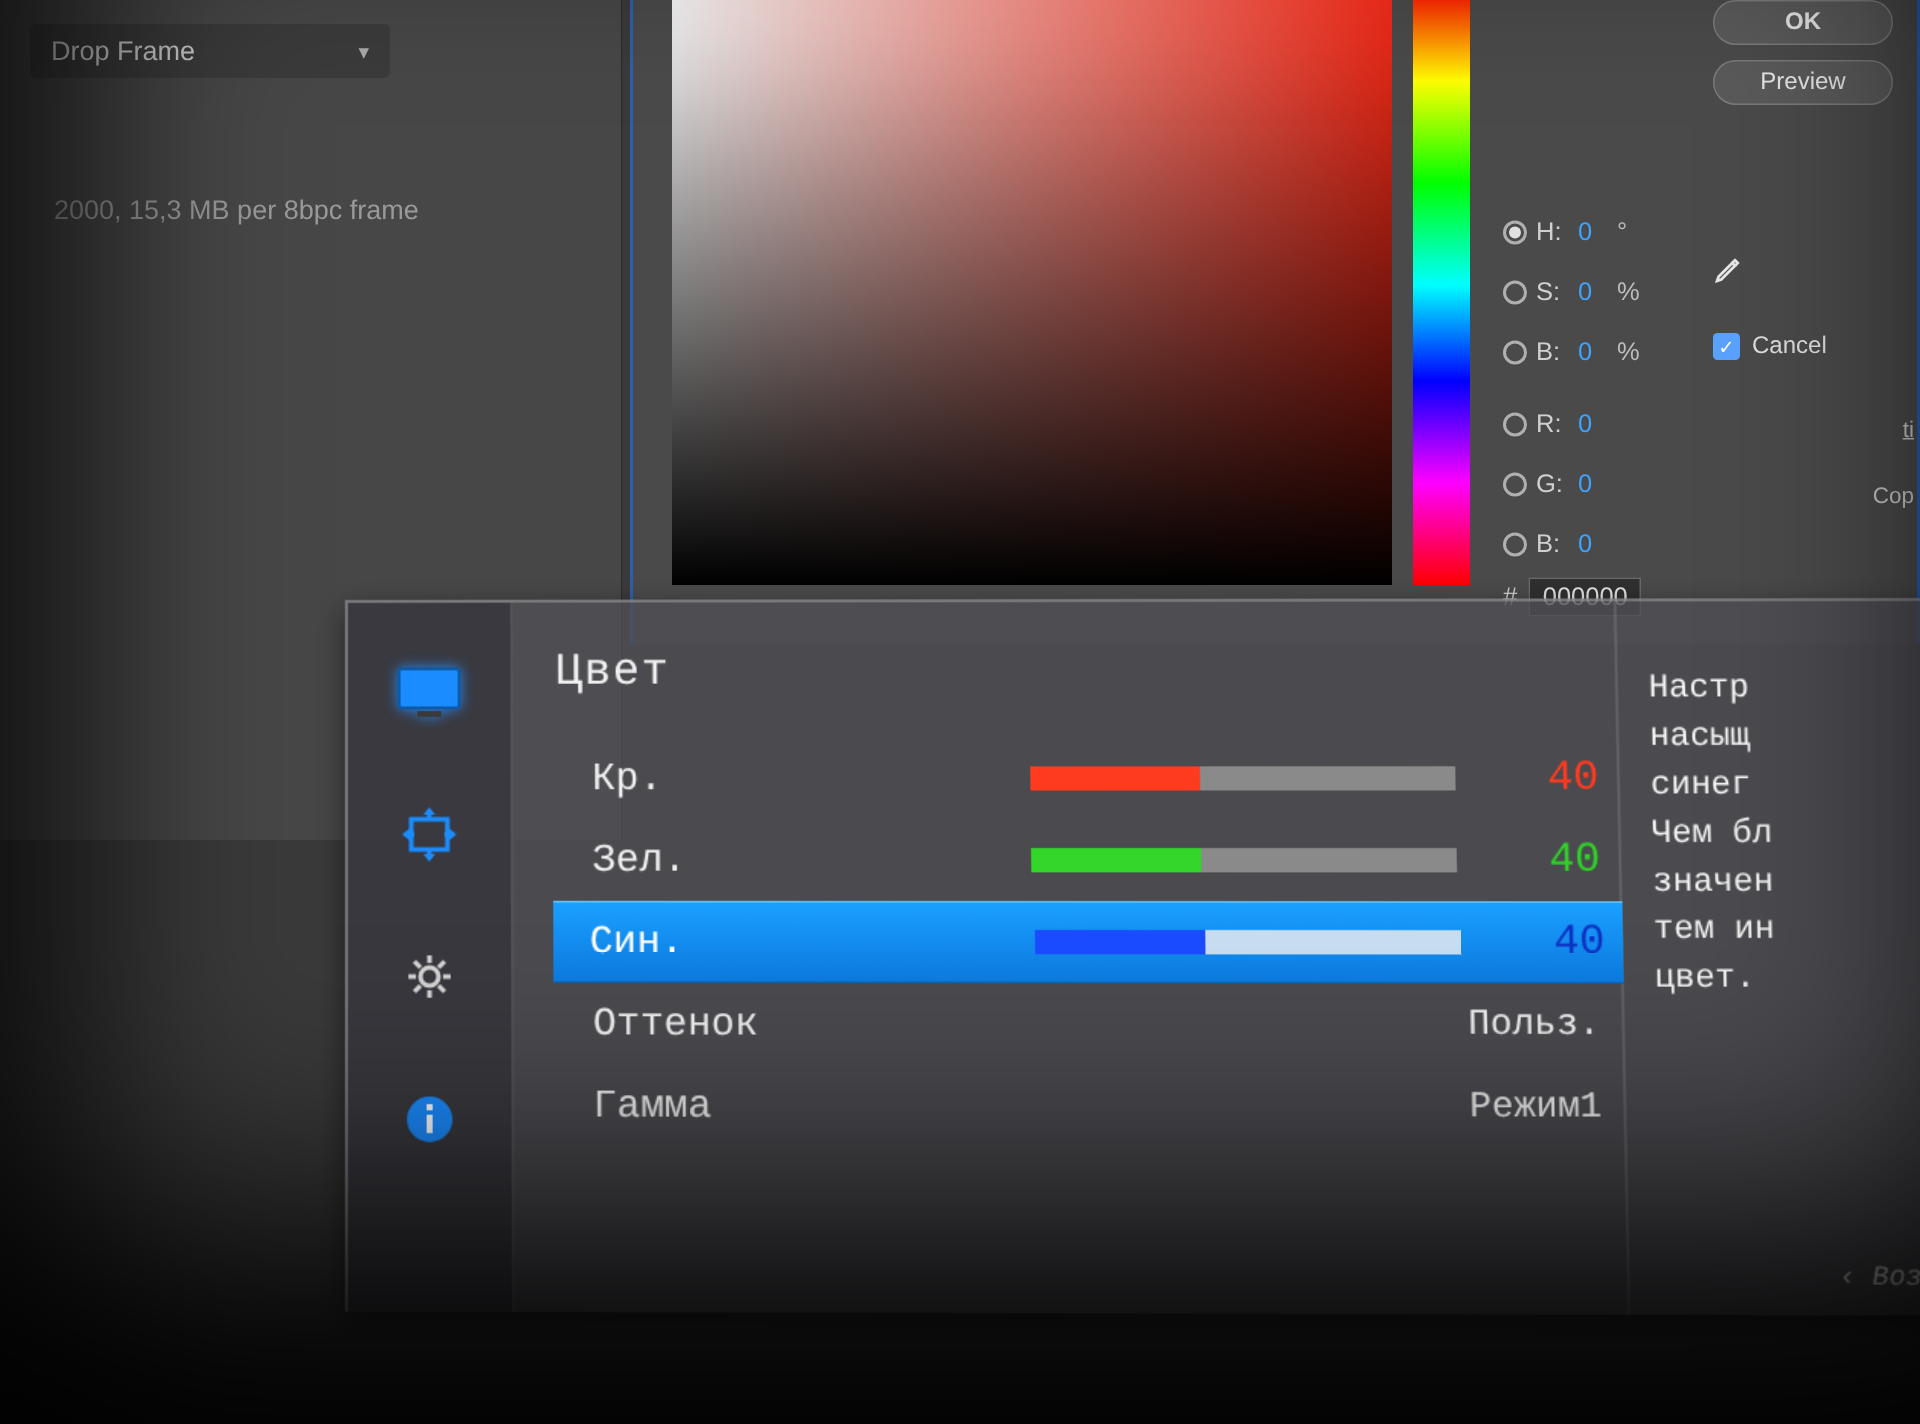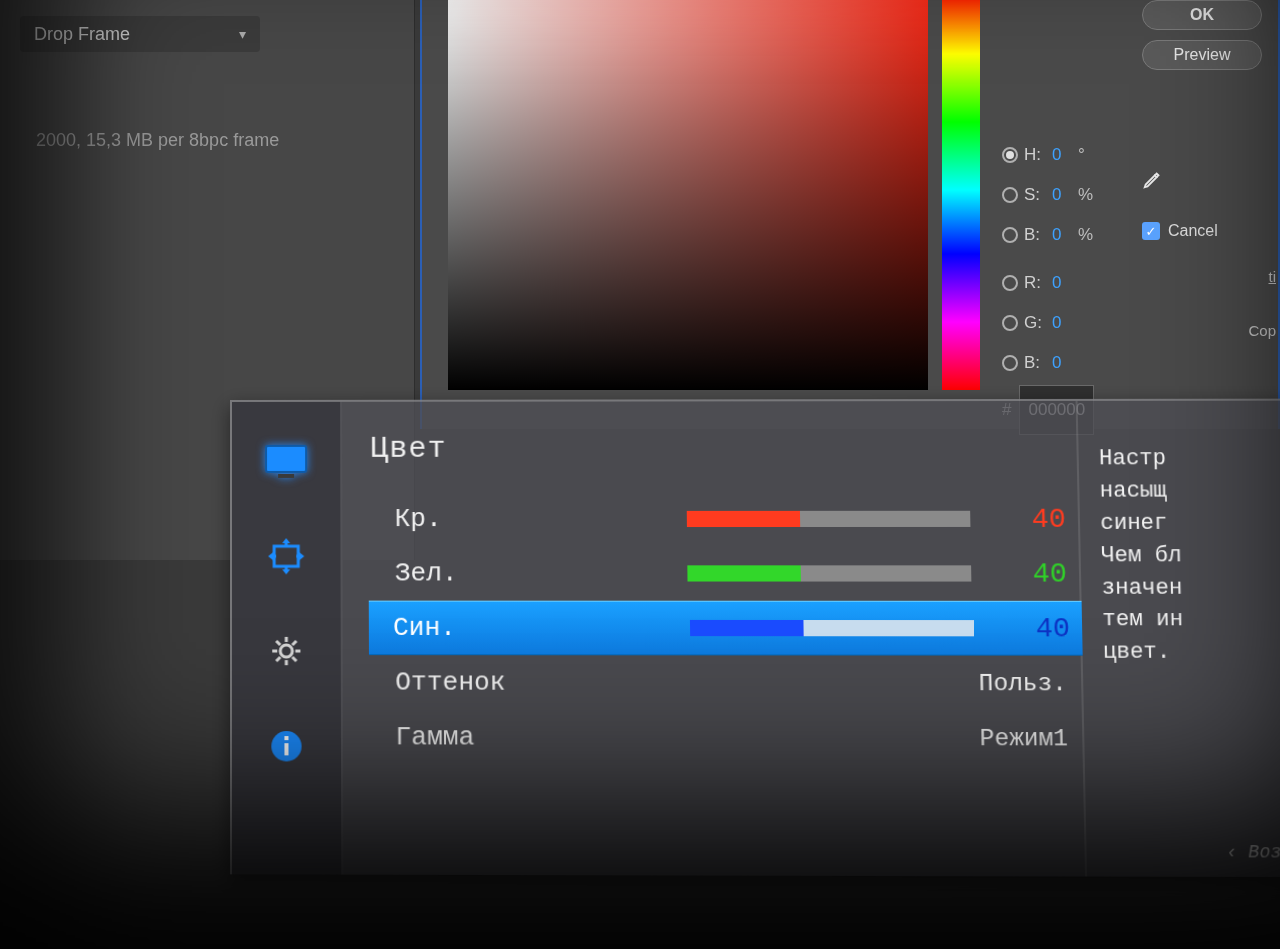--- a/index.html
+++ b/index.html
@@ -128,30 +128,30 @@
   }
   .chkbox {
     width: 18px; height: 18px; border-radius: 3px;
     background: #5ba3ff; display: flex; align-items: center; justify-content: center;
     color: #fff; font-size: 13px;
   }
   .side-label {
     position: absolute; right: 2px; font-size: 15px; color: #c8c8c8;
   }
   .side-label.copy { top: 322px; }
-  .side-label.ti { top: 268px; text-decoration: underline; }
+  .side-label.ti { top: 278px; text-decoration: underline; }
 
   .hex-row {
     position: absolute; left: 580px; top: 385px;
     display: flex; align-items: center; gap: 8px;
     font-size: 17px; color: #d0d0d0;
   }
   .hex-row .hexbox {
     background: #2f2f2f; border: 1px solid #6a6a6a;
-    padding: 14px 8px; color: #e4e4e4; min-width: 64px; text-align: right;
+    padding: 2px 8px; color: #e4e4e4; min-width: 64px; text-align: right;
   }
 
 
   
   .osd {
     position: absolute;
     left: 230px;
     top: 400px;
     width: 1050px;
     height: 470px;

